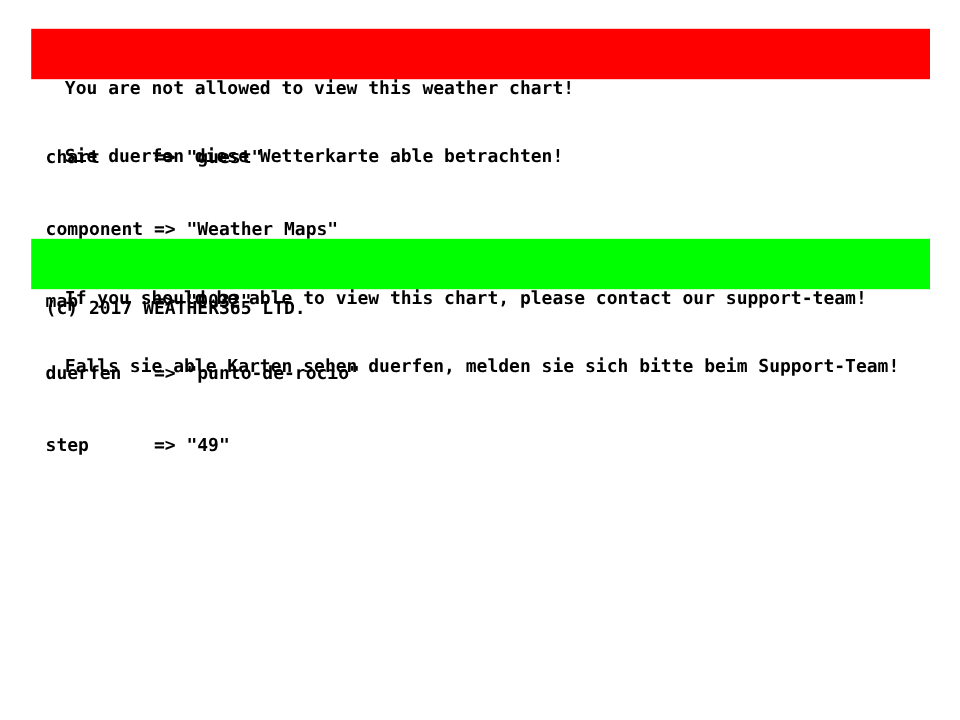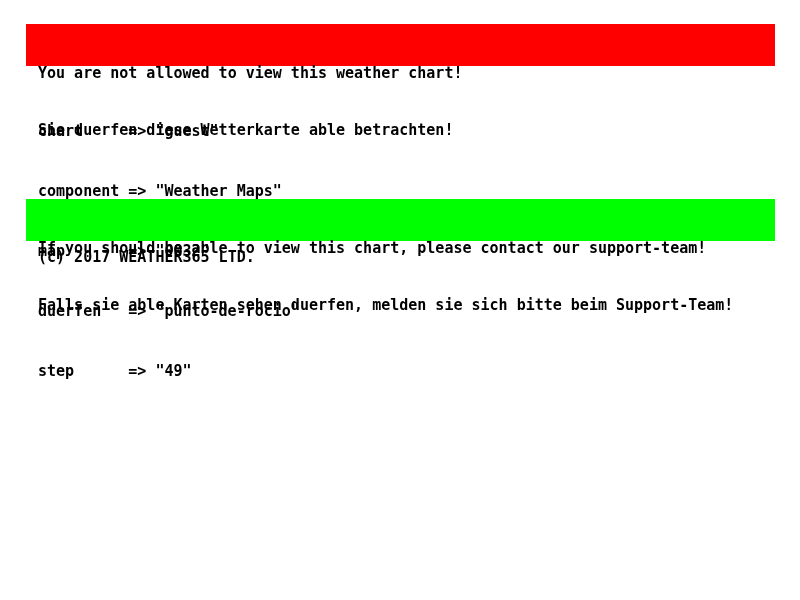--- a/index.html
+++ b/index.html
@@ -12,21 +12,21 @@
     font-size: 15px;
     color: #000000;
     overflow: hidden;
     position: relative;
   }
   .banner {
     position: absolute;
     left: 26px;
     width: 749px;
     height: 42px;
-    padding: 2px 0 0 12px;
+    padding: 2px 0 0 28px;
     line-height: 19px;
     white-space: pre;
   }
   .banner-red   { top: 24px;  background: #ff0000; }
   .banner-green { top: 199px; background: #00ff00; }
   .banner-line  { display: block; }
   .kv-block {
     position: absolute;
     left: 38px;
     top: 81px;

